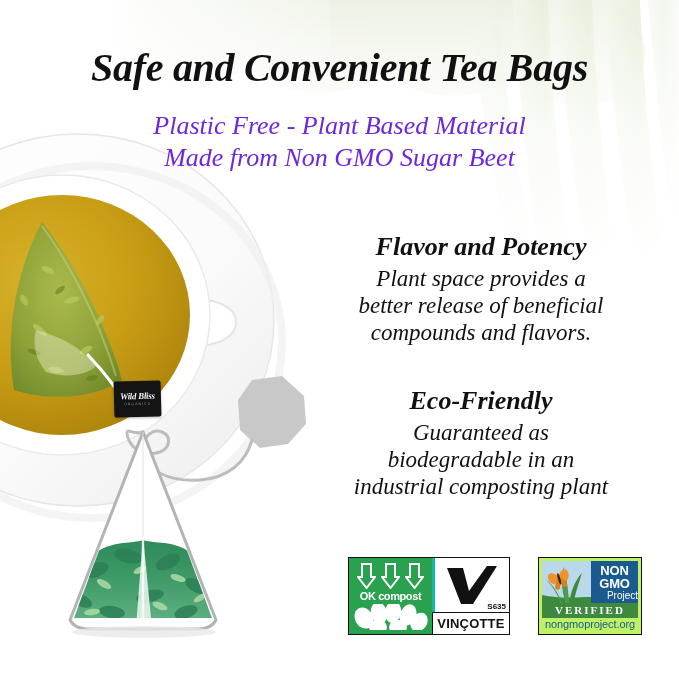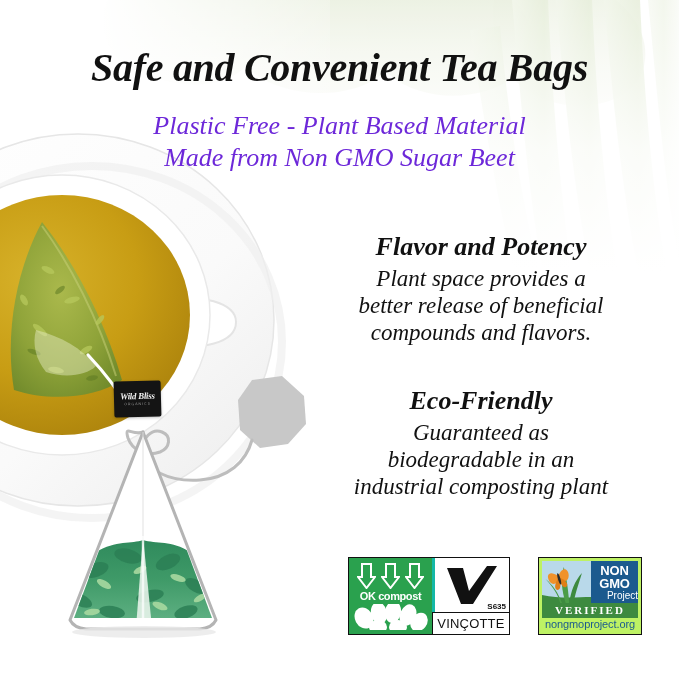--- a/index.html
+++ b/index.html
@@ -68,21 +68,21 @@
     flex: 1 1 auto; border-left: 3px solid #14b8a6; position: relative;
     display: flex; align-items: center; justify-content: center; background: #fff;
   }
   .vin-code {
     position: absolute; right: 3px; bottom: 1px;
     font-family: "Liberation Sans", sans-serif; font-size: 8px; font-weight: bold; color: #111;
   }
   .vin-name {
     border-top: 1px solid #111; border-left: 1px solid #111;
     height: 22px; display: flex; align-items: center; justify-content: center;
-    font-family: "Liberation Sans", sans-serif; font-weight: normal;
+    font-family: "Liberation Sans", sans-serif; font-weight: bold;
     font-size: 13px; letter-spacing: 0.2px; color: #111; background: #fff;
   }
 
   .nongmo {
     width: 104px; height: 78px; border: 1px solid #111; background: #bef264; padding: 3px;
     display: flex; flex-direction: column;
   }
   .ng-top { display: flex; height: 42px; }
   .ng-sky { flex: 1 1 auto; background: #b9d9ea; position: relative; overflow: hidden; }
   .ng-blue {

